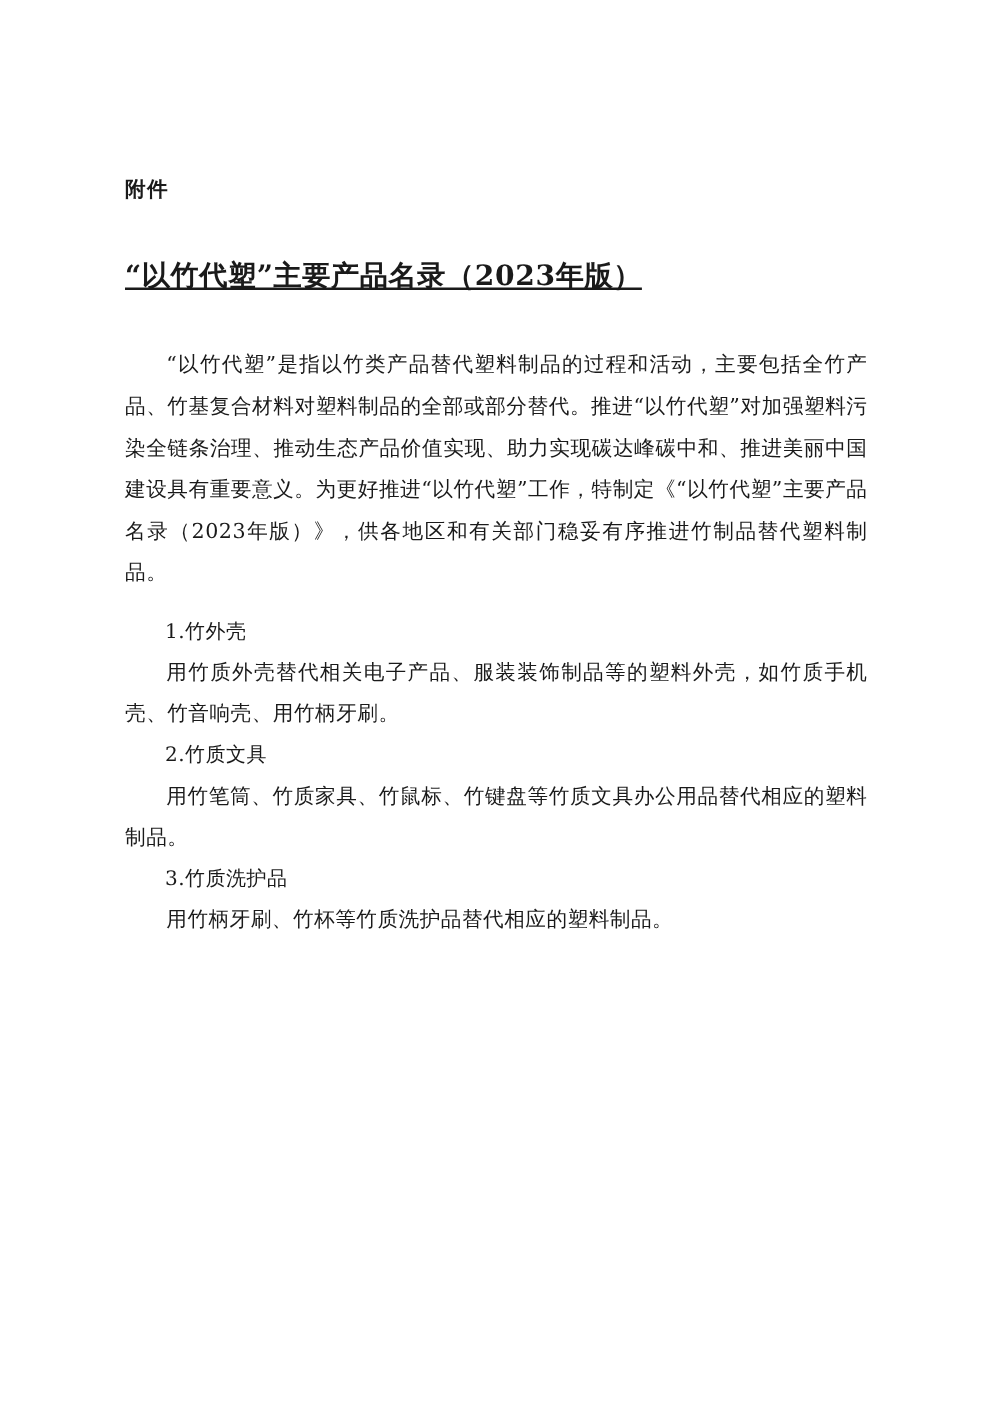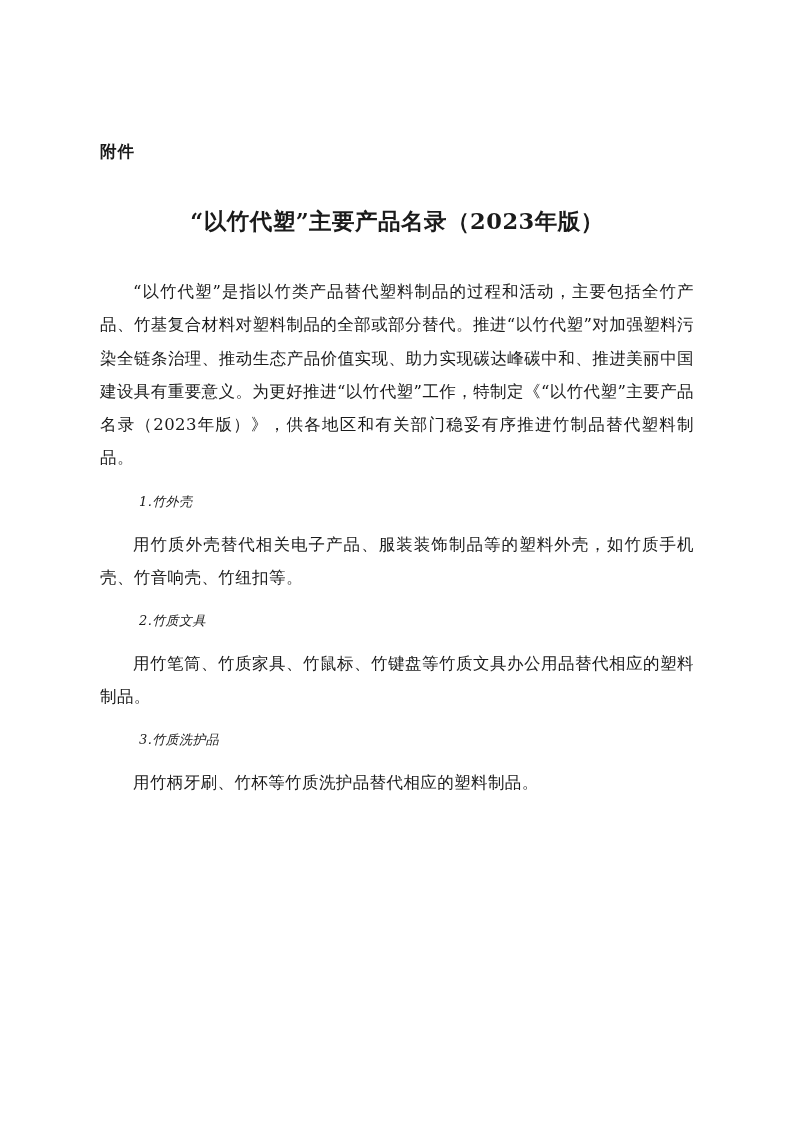--- a/index.html
+++ b/index.html
@@ -24,49 +24,49 @@
   .attachment-label {
     font-size: 16.5px;
     font-weight: bold;
     letter-spacing: 1px;
     margin: 0 0 42px 0;
     line-height: 1.4;
   }
   .doc-title {
     font-size: 22.5px;
     font-weight: bold;
-    text-align: center;
+    text-align: left;
     letter-spacing: 0.5px;
     margin: 0 0 36px 0;
     line-height: 1.5;
+    text-decoration: underline;
   }
   .para {
     font-size: 16.5px;
     line-height: 2.02;
     text-align: justify;
     text-justify: inter-ideograph;
     margin: 0;
     text-indent: 2em;
     letter-spacing: 0.4px;
   }
   .section-heading {
     font-size: 16.5px;
     font-weight: bold;
     line-height: 2.02;
     margin: 0;
     text-indent: 2em;
     letter-spacing: 0.6px;
   }
   .item-title {
-    font-size: 13px;
+    font-size: 16px;
     line-height: 2.02;
-    margin: 13px;
+    margin: 0;
     text-indent: 2em;
     letter-spacing: 0.4px;
-    font-style: italic;
   }
   .item-body {
     font-size: 16.5px;
     line-height: 2.02;
     margin: 0;
     text-align: justify;
     text-justify: inter-ideograph;
     text-indent: 2em;
     letter-spacing: 0.4px;
   }
@@ -80,21 +80,21 @@
 <div class="page">
 
   <div class="attachment-label">附件</div>
 
   <h1 class="doc-title">“以竹代塑”主要产品名录（2023年版）</h1>
 
   <p class="para intro-block">“以竹代塑”是指以竹类产品替代塑料制品的过程和活动，主要包括全竹产品、竹基复合材料对塑料制品的全部或部分替代。推进“以竹代塑”对加强塑料污染全链条治理、推动生态产品价值实现、助力实现碳达峰碳中和、推进美丽中国建设具有重要意义。为更好推进“以竹代塑”工作，特制定《“以竹代塑”主要产品名录（2023年版）》，供各地区和有关部门稳妥有序推进竹制品替代塑料制品。</p>
 
 
   <p class="item-title">1.竹外壳</p>
-  <p class="item-body">用竹质外壳替代相关电子产品、服装装饰制品等的塑料外壳，如竹质手机壳、竹音响壳、竹纽扣等。</p>
+  <p class="item-body">用竹质外壳替代相关电子产品、服装装饰制品等的塑料外壳，如竹质手机壳、竹音响壳、用竹柄牙刷。</p>
 
   <p class="item-title">2.竹质文具</p>
   <p class="item-body">用竹笔筒、竹质家具、竹鼠标、竹键盘等竹质文具办公用品替代相应的塑料制品。</p>
 
   <p class="item-title">3.竹质洗护品</p>
   <p class="item-body">用竹柄牙刷、竹杯等竹质洗护品替代相应的塑料制品。</p>
 
 
 </div>
 

